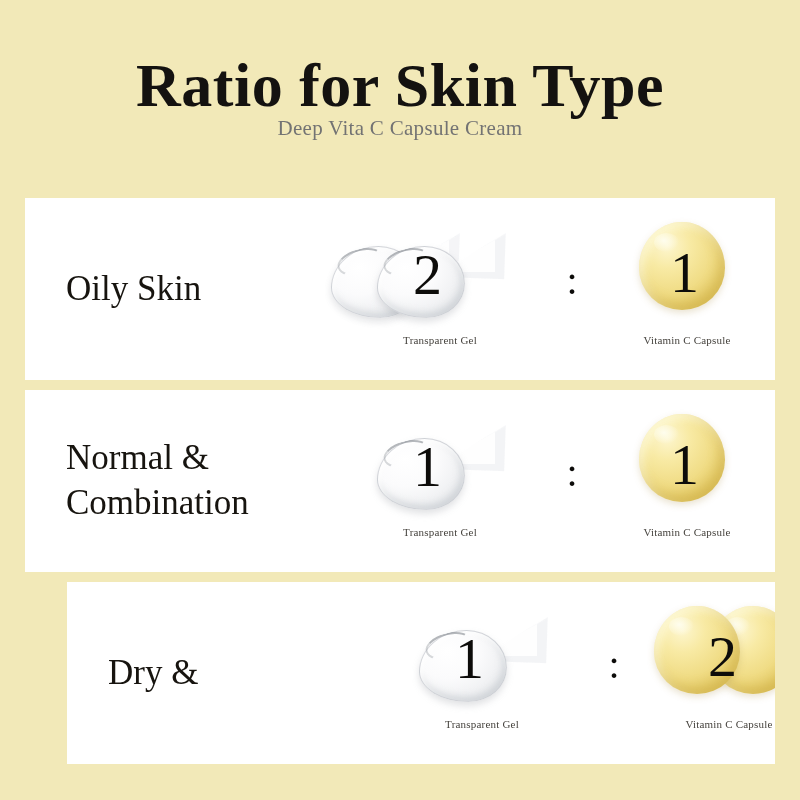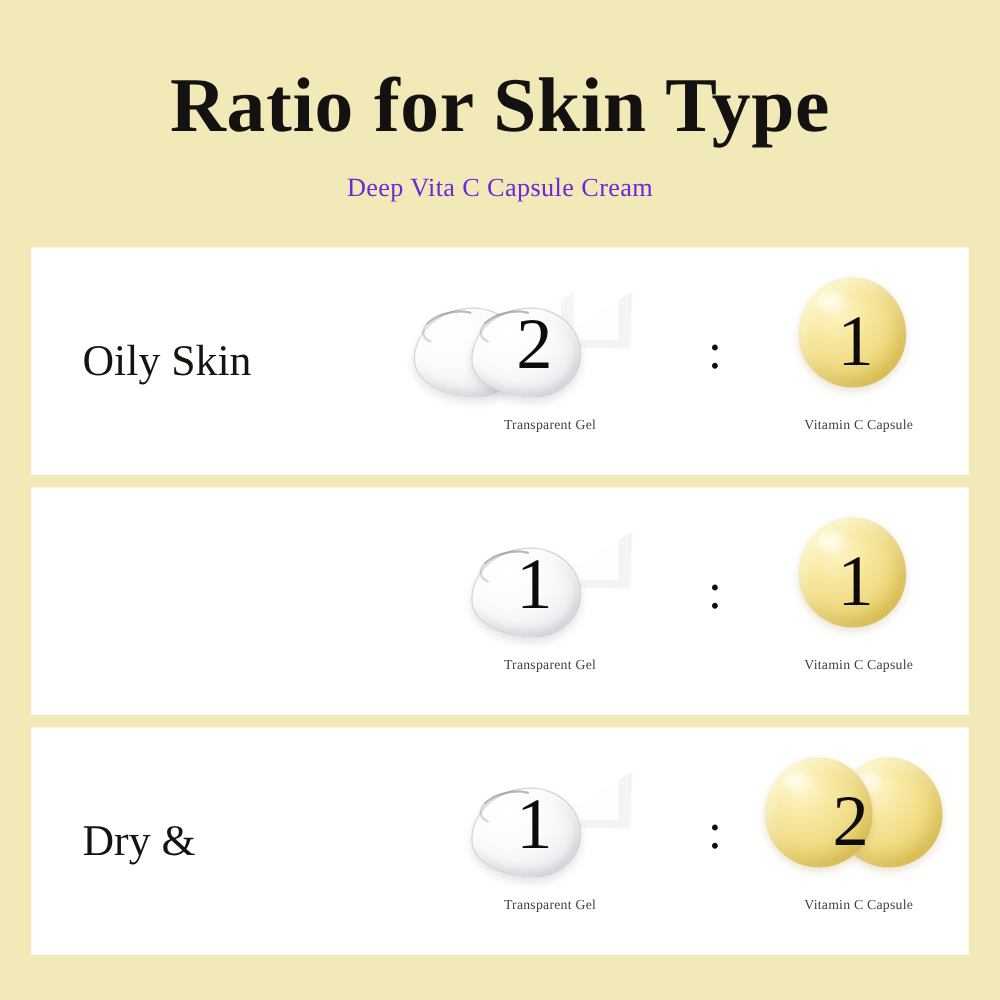--- a/index.html
+++ b/index.html
@@ -24,41 +24,40 @@
     font-family: "Liberation Serif", serif;
     font-size: 62px;
     line-height: 1.0;
     font-weight: 700;
     color: #141210;
     letter-spacing: 0.5px;
   }
   .subtitle {
     font-family: "Liberation Serif", serif;
     font-size: 21px;
-    color: #6d28d9;
-    margin-top: 22px;
+    color: #737373;
     letter-spacing: 0.3px;
   }
 
   
   .cards {
     position: absolute;
     left: 25px;
     top: 198px;
     width: 750px;
     border-radius: 19px;
   }
   .card {
     background: #ffffff;
     height: 182px;
     margin-bottom: 10px;
     position: relative;
     overflow: hidden;
   }
-  .card:last-child { margin-bottom: 0; }
+  .card:last-child { margin-bottom: 0; margin-left: 42px; }
 
   
   .skin-label {
     position: absolute;
     left: 41px;
     top: 0;
     height: 182px;
     width: 270px;
     display: flex;
     flex-direction: column;
@@ -276,20 +275,24 @@
         <div class="capsule cap-single">
             <div class="spec"></div>
           </div>
         <div class="cap-num cap-num-single">1</div>
       </div>
       <div class="caption">Vitamin C Capsule</div>
     </div>
   </div>
 
   <div class="card">
+    <div class="skin-label">
+      <div class="line">Normal &amp;</div>
+      <div class="line">Combination</div>
+    </div>
 
     <div class="gel-group">
       <div class="gel-stage">
         <div class="gel gel-front">
           <div class="tail"></div>
             <div class="tail-hi"></div>
           <div class="blob"></div>
             <div class="rim"></div>
         </div>
         <div class="gel-num">1</div>

